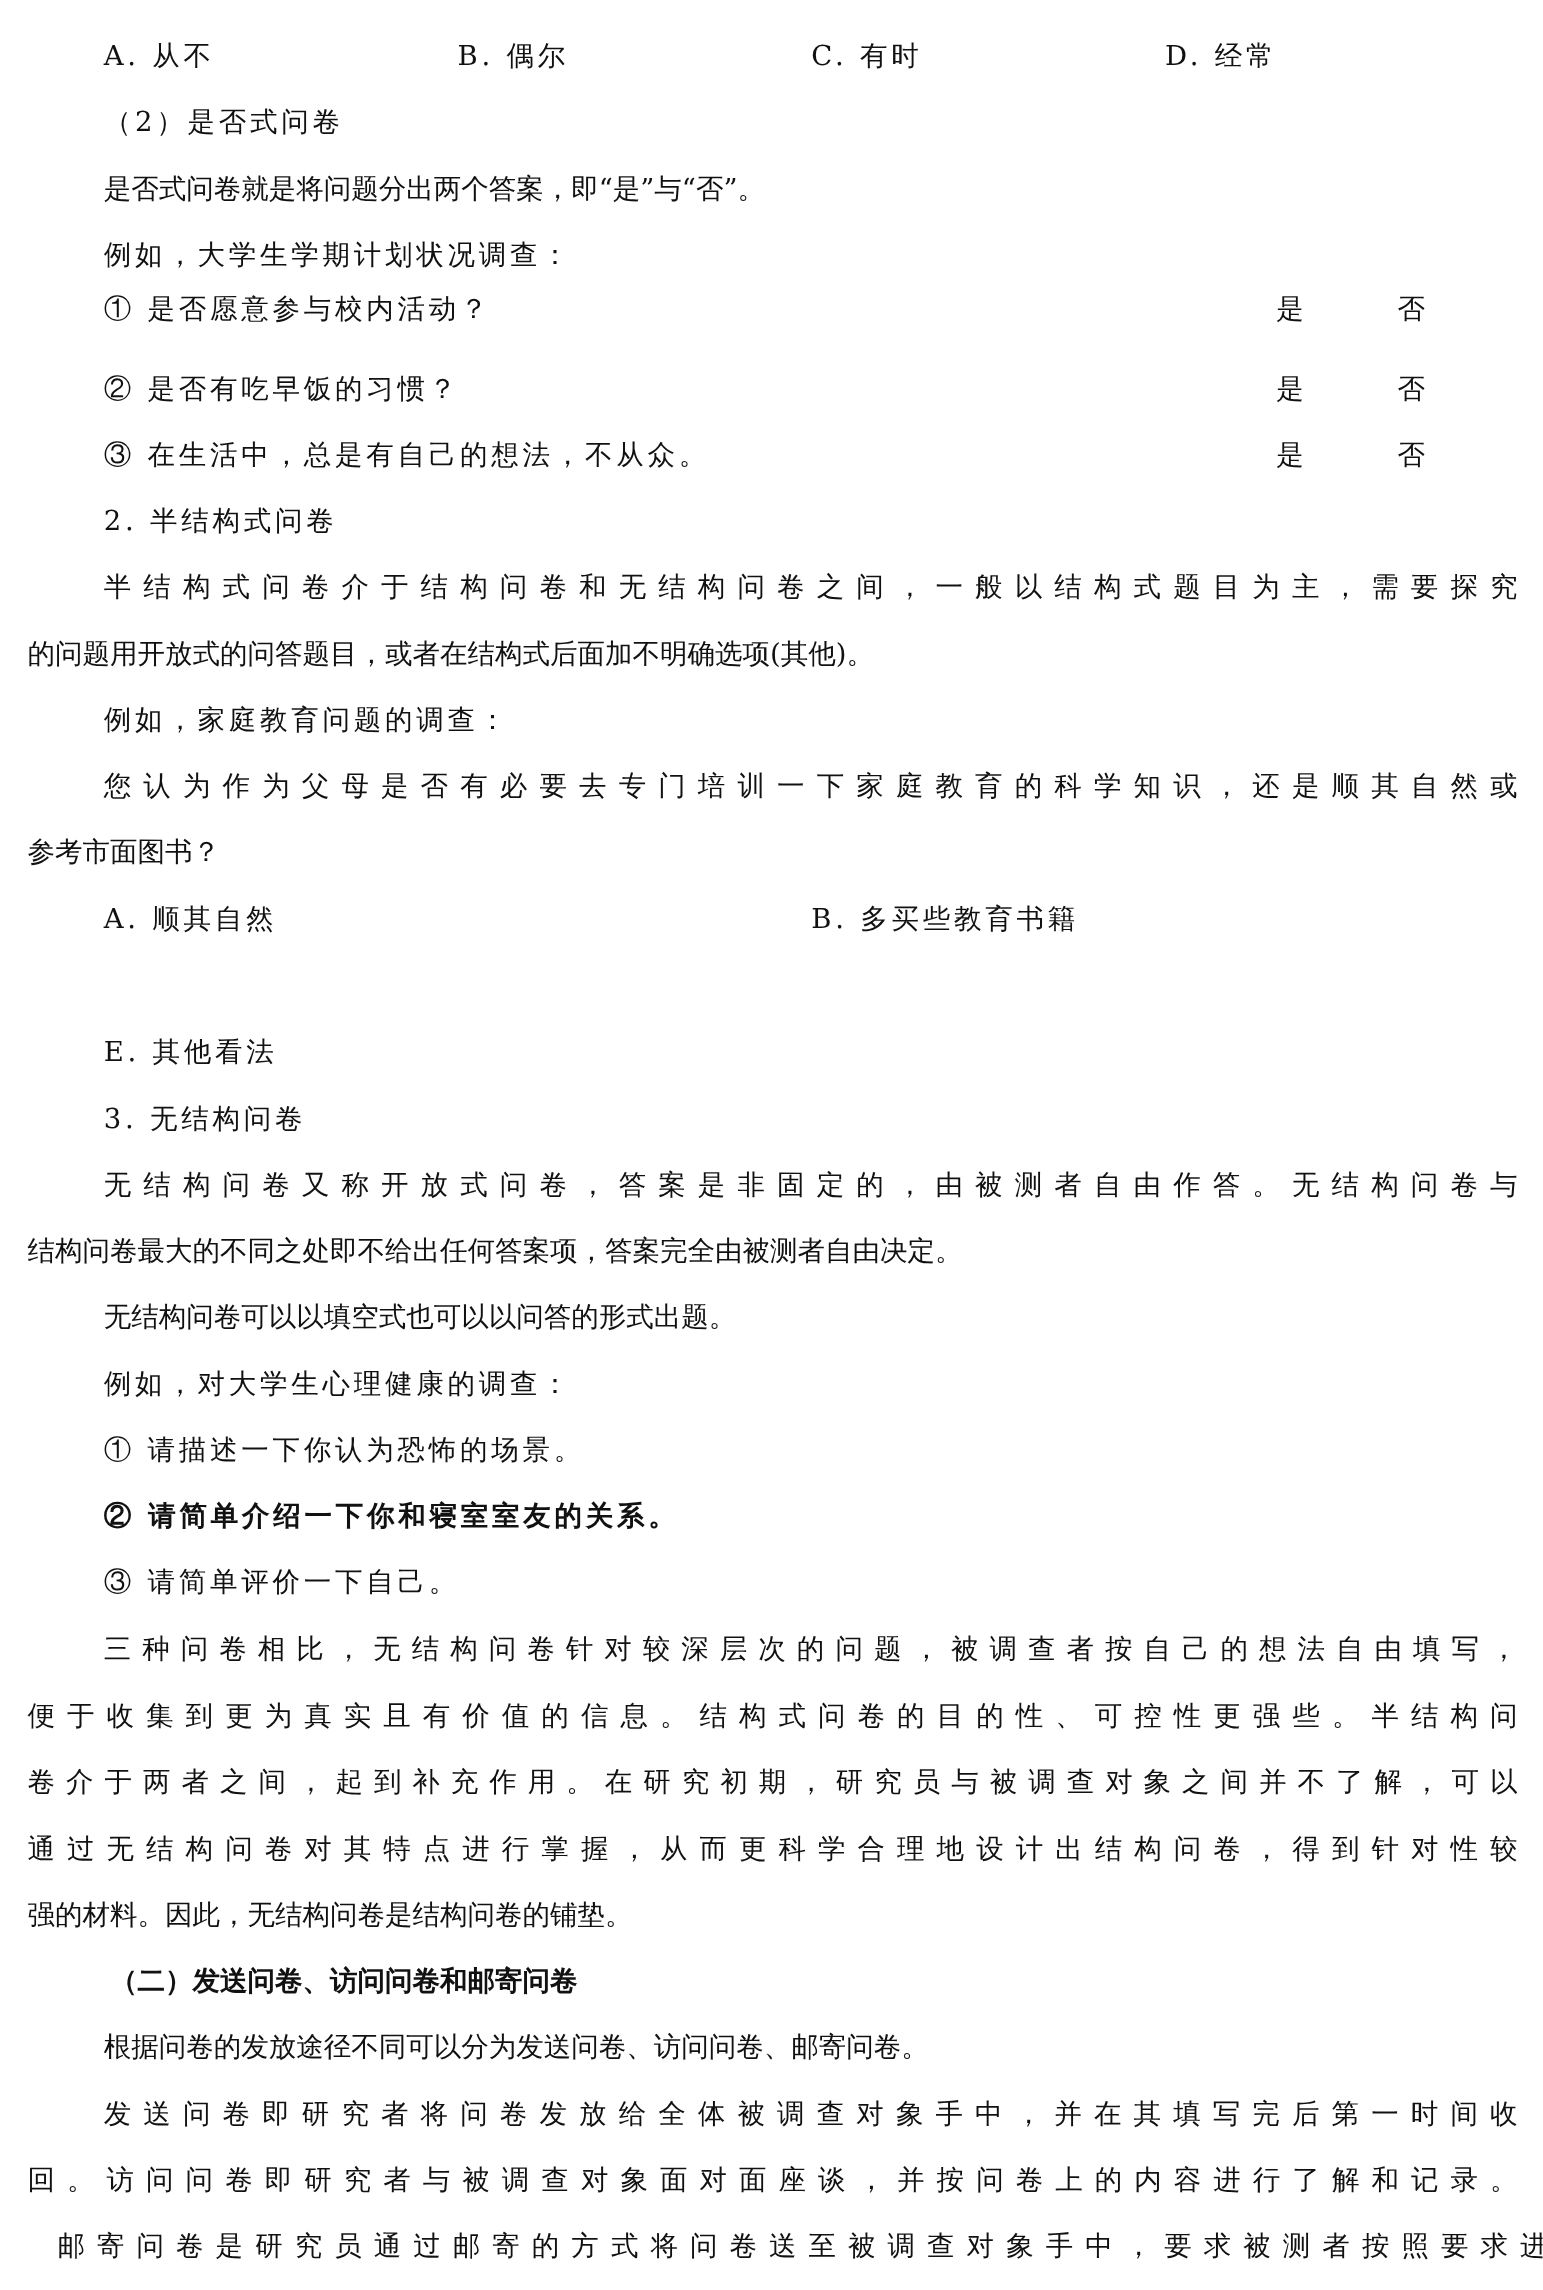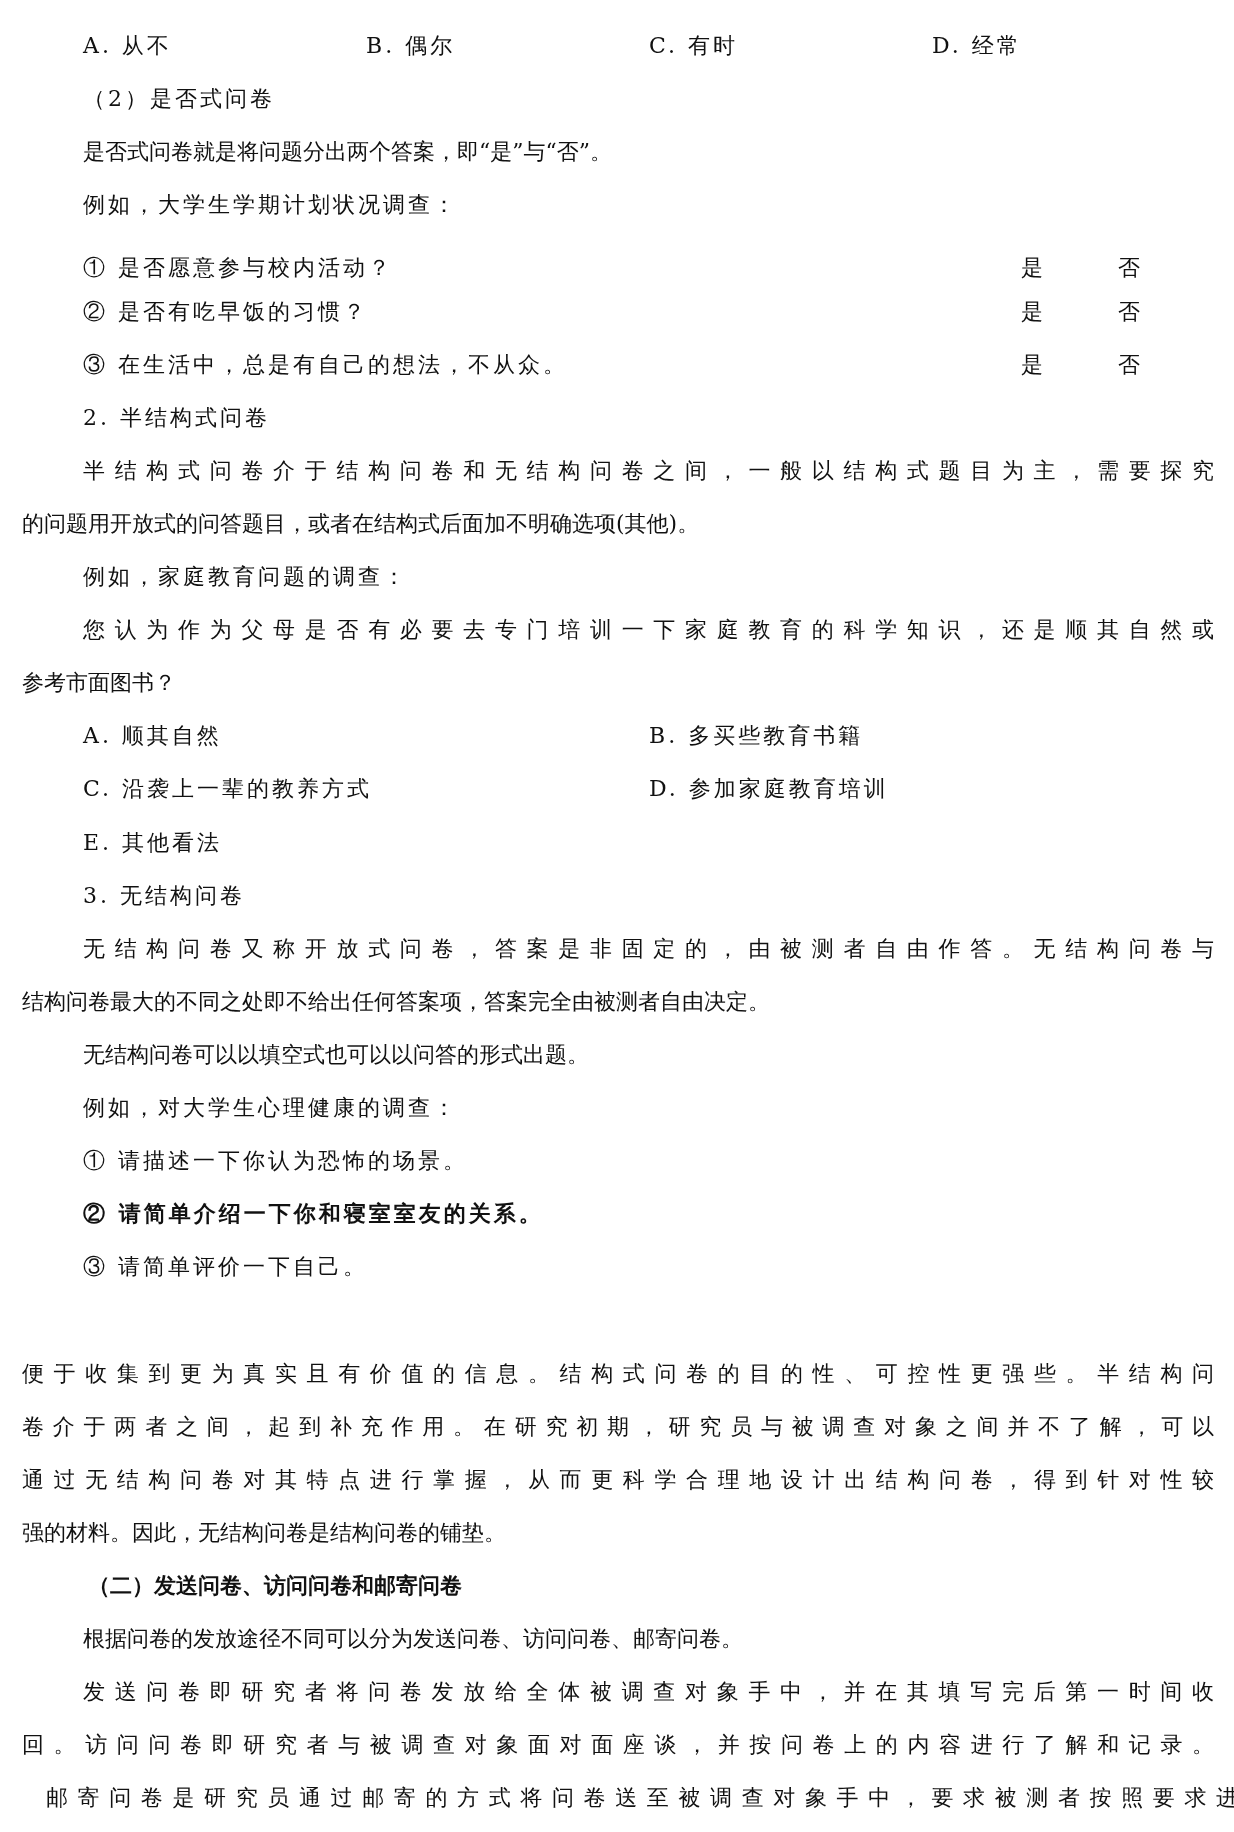--- a/index.html
+++ b/index.html
@@ -19,21 +19,21 @@
 <div class="page" id="page">
     <div class="line" style="top: 19px; left: 0px; width: 1234px;">
       <span class="cell spaced" style="left: 83px;">A. 从不</span>
       <span class="cell spaced" style="left: 366px;">B. 偶尔</span>
       <span class="cell spaced" style="left: 649px;">C. 有时</span>
       <span class="cell spaced" style="left: 932px;">D. 经常</span>
     </div>
     <div class="line indent spaced" style="top: 72.1px;">（2）是否式问卷</div>
     <div class="line indent" style="top: 125.2px;">是否式问卷就是将问题分出两个答案，即“是”与“否”。</div>
     <div class="line indent spaced" style="top: 178.3px;">例如，大学生学期计划状况调查：</div>
-    <div class="line" style="top: 241px; left: 0px; width: 1234px;">
+    <div class="line" style="top: 221px; left: 0px; width: 1234px;">
       <span class="cell spaced" style="left: 83px;">① 是否愿意参与校内活动？</span>
       <span class="cell" style="left: 1021px;">是</span>
       <span class="cell" style="left: 1118px;">否</span>
     </div>
     <div class="line" style="top: 284.5px; left: 0px; width: 1234px;">
       <span class="cell spaced" style="left: 83px;">② 是否有吃早饭的习惯？</span>
       <span class="cell" style="left: 1021px;">是</span>
       <span class="cell" style="left: 1118px;">否</span>
     </div>
     <div class="line" style="top: 337.6px; left: 0px; width: 1012px;">
@@ -44,33 +44,30 @@
     <div class="line indent spaced" style="top: 390.7px;">2. 半结构式问卷</div>
     <div class="line full" style="top: 443.8px; left: 83px; width: 1131px;">半结构式问卷介于结构问卷和无结构问卷之间，一般以结构式题目为主，需要探究</div>
     <div class="line" style="top: 496.9px; left: 22px;">的问题用开放式的问答题目，或者在结构式后面加不明确选项(其他)。</div>
     <div class="line indent spaced" style="top: 550px;">例如，家庭教育问题的调查：</div>
     <div class="line full" style="top: 603.1px; left: 83px; width: 1131px;">您认为作为父母是否有必要去专门培训一下家庭教育的科学知识，还是顺其自然或</div>
     <div class="line" style="top: 656.2px; left: 22px;">参考市面图书？</div>
     <div class="line" style="top: 709.3px; left: 0px; width: 1234px;">
       <span class="cell spaced" style="left: 83px;">A. 顺其自然</span>
       <span class="cell spaced" style="left: 649px;">B. 多买些教育书籍</span>
     </div>
-    <div class="line" style="top: 762.4px; left: 0px; width: 1234px;">
-      <span class="cell spaced" style="left: 83px;">C. 沿袭上一辈的教养方式</span>
-      <span class="cell spaced" style="left: 649px;">D. 参加家庭教育培训</span>
-    </div>
     <div class="line indent spaced" style="top: 815.5px;">E. 其他看法</div>
     <div class="line indent spaced" style="top: 868.6px;">3. 无结构问卷</div>
     <div class="line full" style="top: 921.7px; left: 83px; width: 1131px;">无结构问卷又称开放式问卷，答案是非固定的，由被测者自由作答。无结构问卷与</div>
     <div class="line indent" style="top: 1027.9px;">无结构问卷可以以填空式也可以以问答的形式出题。</div>
     <div class="line" style="top: 974.8px; left: 22px;">结构问卷最大的不同之处即不给出任何答案项，答案完全由被测者自由决定。</div>
     <div class="line indent spaced" style="top: 1081px;">例如，对大学生心理健康的调查：</div>
     <div class="line indent spaced" style="top: 1134.1px;">① 请描述一下你认为恐怖的场景。</div>
     <div class="line indent spaced" style="top: 1187.2px; font-weight: bold;">② 请简单介绍一下你和寝室室友的关系。</div>
     <div class="line indent spaced" style="top: 1240.3px;">③ 请简单评价一下自己。</div>
+    <div class="line full" style="top: 1293.4px; left: 83px; width: 1131px;">三种问卷相比，无结构问卷针对较深层次的问题，被调查者按自己的想法自由填写，</div>
     <div class="line full" style="top: 1346.5px;">便于收集到更为真实且有价值的信息。结构式问卷的目的性、可控性更强些。半结构问</div>
     <div class="line full" style="top: 1399.6px;">卷介于两者之间，起到补充作用。在研究初期，研究员与被调查对象之间并不了解，可以</div>
     <div class="line full" style="top: 1452.7px;">通过无结构问卷对其特点进行掌握，从而更科学合理地设计出结构问卷，得到针对性较</div>
     <div class="line" style="top: 1505.8px; left: 22px;">强的材料。因此，无结构问卷是结构问卷的铺垫。</div>
     <div class="line indent bold" style="top: 1558.9px; left: 88px;">（二）发送问卷、访问问卷和邮寄问卷</div>
     <div class="line indent" style="top: 1612px;">根据问卷的发放途径不同可以分为发送问卷、访问问卷、邮寄问卷。</div>
     <div class="line full" style="top: 1665.1px; left: 83px; width: 1131px;">发送问卷即研究者将问卷发放给全体被调查对象手中，并在其填写完后第一时间收</div>
     <div class="line full" style="top: 1718.2px;">回。访问问卷即研究者与被调查对象面对面座谈，并按问卷上的内容进行了解和记录。</div>
     <div class="line full" style="top: 1771.3px; margin-left: 24px;">邮寄问卷是研究员通过邮寄的方式将问卷送至被调查对象手中，要求被测者按照要求进</div>
   </div>

